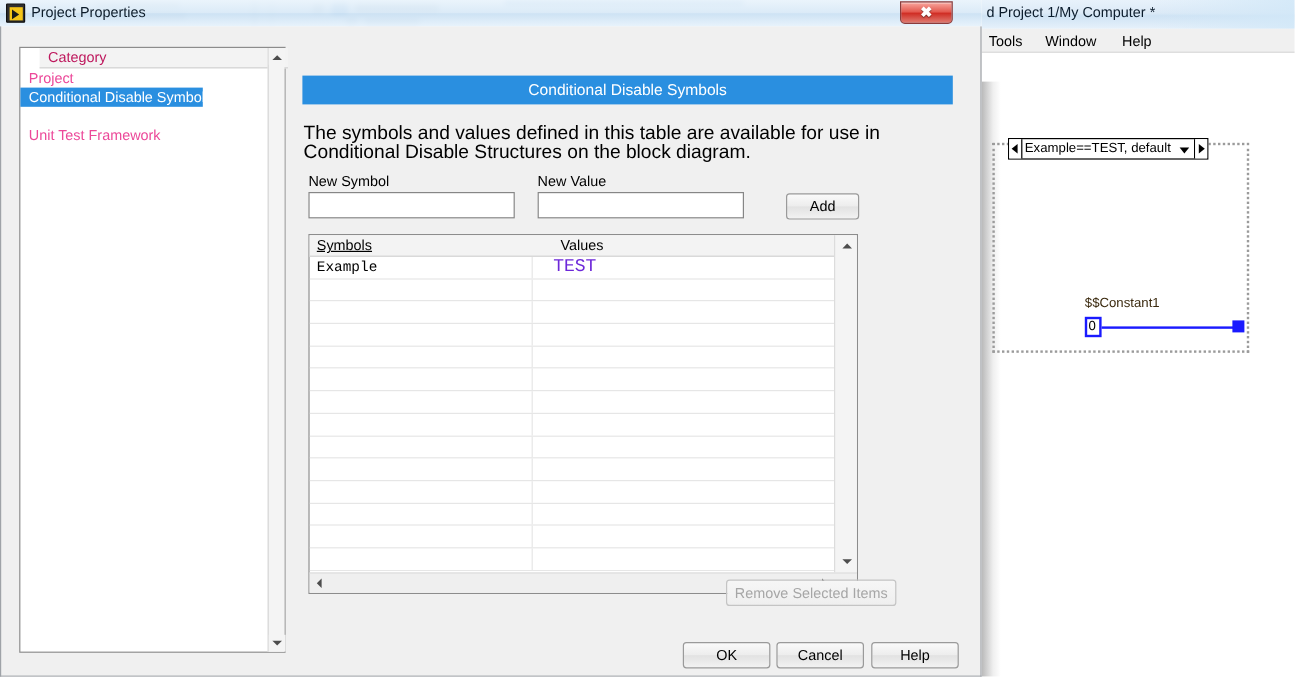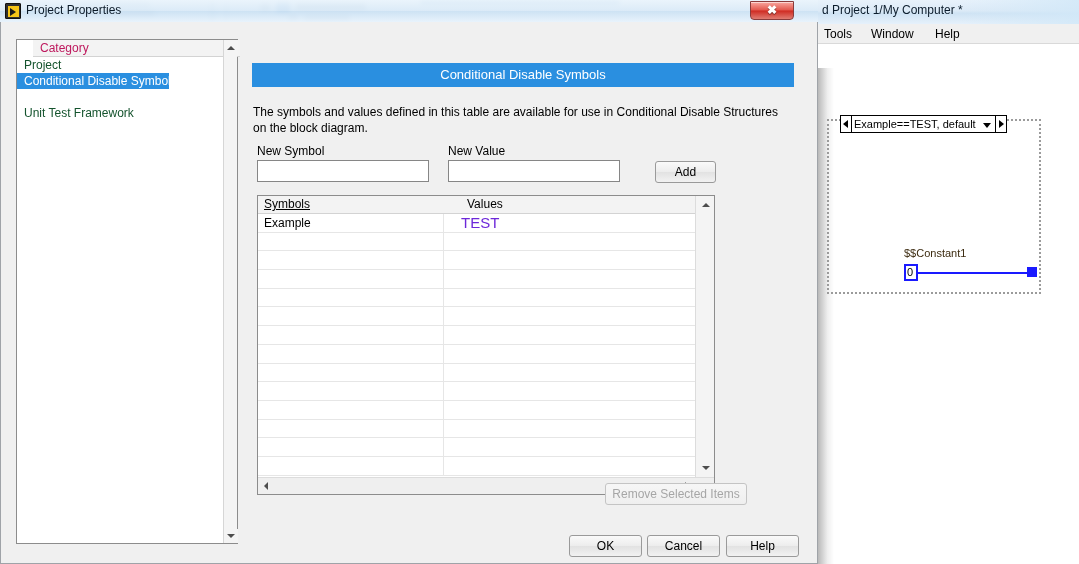--- a/index.html
+++ b/index.html
@@ -200,21 +200,21 @@
     position: absolute; left: 15px; top: 17px; width: 222px; height: 505px;
     background: #fff; border: 1px solid #8c8c8c;
   }
   .cat-header {
     position: absolute; left: 16px; top: 0; width: 207px; height: 17px;
     background: #f3f3f3; border-bottom: 1px solid #d3d3d3;
     font-size: 12px; padding-left: 7px; line-height: 16px; color: #be185d;
   }
   .cat-item {
     position: absolute; left: 0; width: 207px; height: 16px;
-    font-size: 12px; padding-left: 7px; line-height: 16px; color: #14532d;
+    font-size: 12px; padding-left: 7px; line-height: 16px; color: #ec4899;
     white-space: nowrap;
   }
   .cat-item.selected { background: #2a8fe0; color: #fff; width: 152px; }
   .vscroll {
     position: absolute; right: 0; top: 0; width: 14px; height: 100%;
     background: #f4f4f4; border-left: 1px solid #d6d6d6;
   }
   .vscroll .up, .vscroll .dn {
     position: absolute; left: 0; width: 14px; height: 14px; background: #f4f4f4;
   }
@@ -232,21 +232,21 @@
   }
 
   
   .pane-title {
     position: absolute; left: 251px; top: 41px; width: 542px; height: 24px;
     background: #2a8fe0; color: #fff; font-size: 13px;
     text-align: center; line-height: 24px;
   }
   .pane-desc {
     position: absolute; left: 252px; top: 82px; width: 540px;
-    font-size: 12px; color: #000; line-height: 16px;
+    font-size: 16px; color: #000; line-height: 16px;
   }
   .fld-label {
     position: absolute; font-size: 12px; color: #000;
   }
   .txt-input {
     position: absolute; height: 22px; background: #fff;
     border: 1px solid #868686; font-size: 12px; padding: 0 4px; color: #000;
     outline: none; font-family: "Liberation Sans", sans-serif;
   }
   .btn {
@@ -270,21 +270,21 @@
   }
   .tbl-head .th {
     position: absolute; top: 0; font-size: 12px; line-height: 17px; color: #000;
     padding-left: 6px; white-space: nowrap;
   }
   .tbl-rows {
     position: absolute; left: 0; top: 18px; width: 438px; height: 262px;
     overflow: hidden;
   }
   .tr {
-    position: relative; height: 18.7px; border-bottom: 1px solid #e6e6e6;
+    position: relative; height: 18.7px; border-bottom: 1px solid #e6e6e6; font-family: Liberation Mono, monospace;
   }
   .tr .c1 {
     position: absolute; left: 0; top: 0; width: 186px; height: 100%;
     border-right: 1px solid #e6e6e6;
     font-size: 12px; line-height: 18px; padding-left: 6px; color: #000;
     white-space: nowrap; overflow: hidden;
   }
   .tr .c2 {
     position: absolute; left: 187px; top: 0; right: 0; height: 100%;
     font-size: 15px; line-height: 18px; padding-left: 16px; color: #6d28d9;

